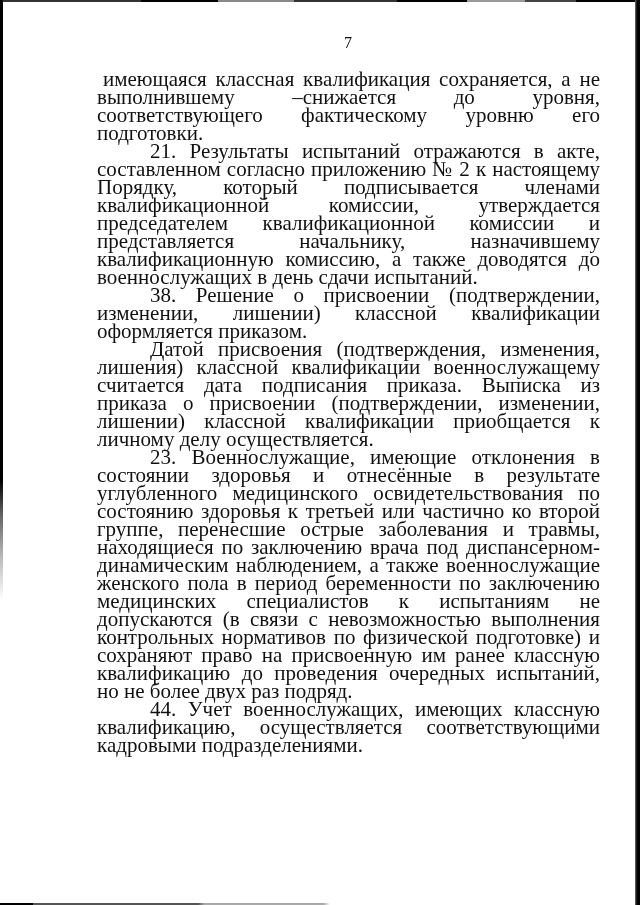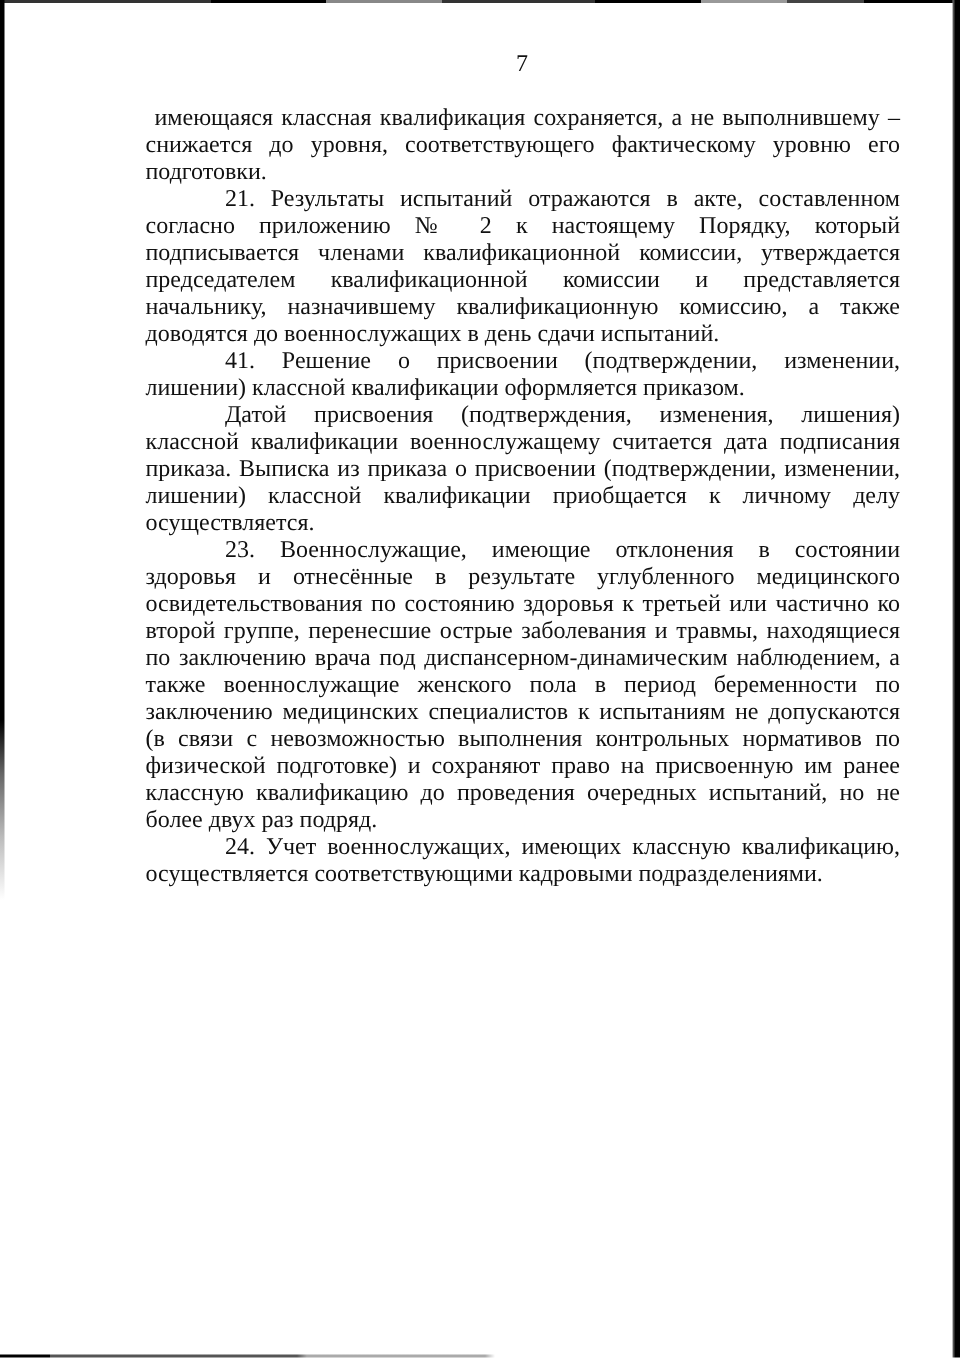--- a/index.html
+++ b/index.html
@@ -40,21 +40,21 @@
       width: 16px;
       text-align: center;
       font-size: 16px;
       line-height: 18px;
     }
     .text-block {
       position: absolute;
       left: 97px;
       top: 70px;
       width: 503px;
-      font-size: 16px;
+      font-size: 21px;
       line-height: 18px;
     }
     .para {
       margin: 0;
       text-align: justify;
       text-indent: 53px;
     }
     .para.cont {
       text-indent: 6px;
     }
@@ -65,17 +65,17 @@
 <div class="edge-top"></div>
 <div class="edge-left"></div>
 <div class="edge-right"></div>
 <div class="edge-bottom"></div>
 
 <div class="page-number">7</div>
 
 <div class="text-block">
   <p class="para cont">имеющаяся классная квалификация сохраняется, а не выполнившему –снижается до уровня, соответствующего фактическому уровню его подготовки.</p>
   <p class="para">21. Результаты испытаний отражаются в акте, составленном согласно приложению № 2 к настоящему Порядку, который подписывается членами квалификационной комиссии, утверждается председателем квалификационной комиссии и представляется начальнику, назначившему квалификационную комиссию, а также доводятся до военнослужащих в день сдачи испытаний.</p>
-  <p class="para">41. Решение о присвоении (подтверждении, изменении, лишении) классной квалификации оформляется приказом.</p>
+  <p class="para">38. Решение о присвоении (подтверждении, изменении, лишении) классной квалификации оформляется приказом.</p>
   <p class="para">Датой присвоения (подтверждения, изменения, лишения) классной квалификации военнослужащему считается дата подписания приказа. Выписка из приказа о присвоении (подтверждении, изменении, лишении) классной квалификации приобщается к личному делу осуществляется.</p>
   <p class="para">23. Военнослужащие, имеющие отклонения в состоянии здоровья и отнесённые в результате углубленного медицинского освидетельствования по состоянию здоровья к третьей или частично ко второй группе, перенесшие острые заболевания и травмы, находящиеся по заключению врача под диспансерном-динамическим наблюдением, а также военнослужащие женского пола в период беременности по заключению медицинских специалистов к испытаниям не допускаются (в связи с невозможностью выполнения контрольных нормативов по физической подготовке) и сохраняют право на присвоенную им ранее классную квалификацию до проведения очередных испытаний, но не более двух раз подряд.</p>
-  <p class="para">24. Учет военнослужащих, имеющих классную квалификацию, осуществляется соответствующими кадровыми подразделениями.</p>
+  <p class="para">44. Учет военнослужащих, имеющих классную квалификацию, осуществляется соответствующими кадровыми подразделениями.</p>
 </div>
 
 </body></html>

